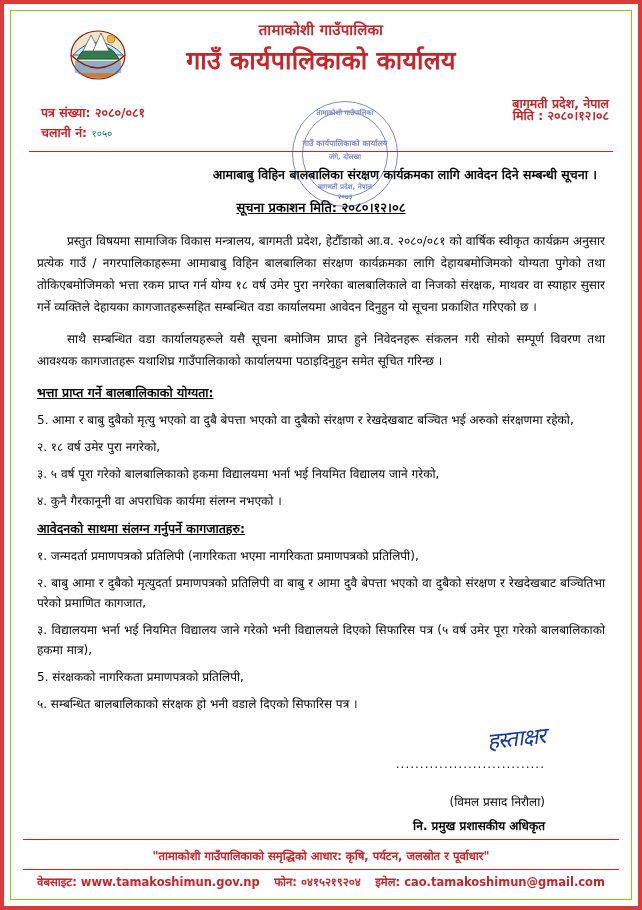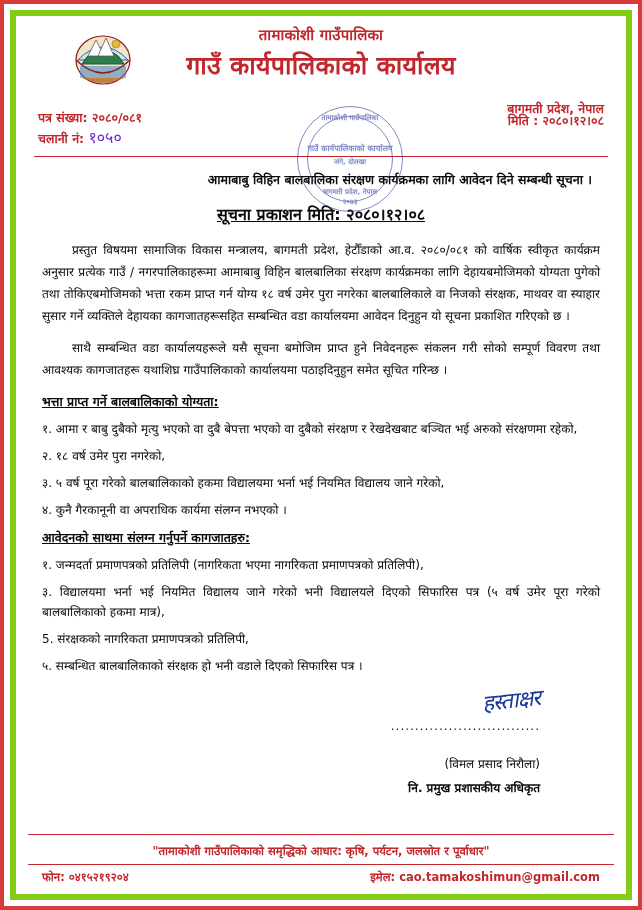--- a/index.html
+++ b/index.html
@@ -25,21 +25,21 @@
     border-right: 4px solid #d93a3a;
     border-top: 4px solid #d93a3a;
     border-bottom: 4px solid #d93a3a;
   }
   .inner {
     position: absolute;
     left: 6px;
     top: 6px;
     right: 6px;
     bottom: 6px;
-    border: 6px solid #84cc16;
+    border: 1px solid #84cc16;
     box-sizing: border-box;
     padding: 0;
   }
   
   .header {
     position: relative;
     height: 92px;
   }
   .emblem {
     position: absolute;
@@ -77,32 +77,32 @@
     font-weight: bold;
     color: #c2272d;
   }
   
   .refblock {
     position: relative;
     height: 46px;
   }
   .ref-left {
     position: absolute;
-    left: 22px;
+    left: 30px;
     top: 0;
     font-size: 12.5px;
     font-weight: bold;
     color: #c2272d;
     line-height: 20px;
   }
   .ref-left .handw {
     font-family: Liberation Serif, serif;
-    color: #6d28d9;
+    color: #0f766e;
     font-weight: normal;
-    font-size: 16px;
+    font-size: 10px;
   }
   .ref-right {
     position: absolute;
     right: 22px;
     top: 4px;
     font-size: 12.5px;
     font-weight: bold;
     color: #c2272d;
   }
   
@@ -143,21 +143,21 @@
   .subject {
     text-align: right;
     font-size: 12.5px;
     font-weight: bold;
     margin-top: 14px;
     padding: 0 34px;
     line-height: 18px;
   }
   .pubdate {
     text-align: center;
-    font-size: 16px;
+    font-size: 13px;
     font-weight: bold;
     margin-top: 14px;
     text-decoration: underline;
   }
   
   .body {
     padding: 0 26px;
     margin-top: 14px;
     font-size: 12px;
     line-height: 22px;
@@ -283,44 +283,49 @@
     <div class="hr"></div>
 
     <div class="subject">आमाबाबु विहिन बालबालिका संरक्षण कार्यक्रमका लागि आवेदन दिने सम्बन्धी सूचना ।</div>
     <div class="pubdate">सूचना प्रकाशन मिति: २०८०।१२।०८</div>
 
     <div class="body">
       <div class="para indent">प्रस्तुत विषयमा सामाजिक विकास मन्त्रालय, बागमती प्रदेश, हेटौँडाको आ.व. २०८०/०८१ को वार्षिक स्वीकृत कार्यक्रम अनुसार प्रत्येक गाउँ / नगरपालिकाहरूमा आमाबाबु विहिन बालबालिका संरक्षण कार्यक्रमका लागि देहायबमोजिमको योग्यता पुगेको तथा तोकिएबमोजिमको भत्ता रकम प्राप्त गर्न योग्य १८ वर्ष उमेर पुरा नगरेका बालबालिकाले वा निजको संरक्षक, माथवर वा स्याहार सुसार गर्ने व्यक्तिले देहायका कागजातहरूसहित सम्बन्धित वडा कार्यालयमा आवेदन दिनुहुन यो सूचना प्रकाशित गरिएको छ ।</div>
       <div class="para indent">साथै सम्बन्धित वडा कार्यालयहरूले यसै सूचना बमोजिम प्राप्त हुने निवेदनहरू संकलन गरी सोको सम्पूर्ण विवरण तथा आवश्यक कागजातहरू यथाशिघ्र गाउँपालिकाको कार्यालयमा पठाइदिनुहुन समेत सूचित गरिन्छ ।</div>
 
       <div class="section-head">भत्ता प्राप्त गर्ने बालबालिकाको योग्यता:</div>
-      <div class="list-item">१. आमा र बाबु दुबैको मृत्यु भएको वा दुबै बेपत्ता भएको वा दुबैको संरक्षण र रेखदेखबाट बञ्चित भई अरुको संरक्षणमा रहेको,</div>
+      <div class="list-item">5. आमा र बाबु दुबैको मृत्यु भएको वा दुबै बेपत्ता भएको वा दुबैको संरक्षण र रेखदेखबाट बञ्चित भई अरुको संरक्षणमा रहेको,</div>
       <div class="list-item">२. १८ वर्ष उमेर पुरा नगरेको,</div>
       <div class="list-item">३. ५ वर्ष पूरा गरेको बालबालिकाको हकमा विद्यालयमा भर्ना भई नियमित विद्यालय जाने गरेको,</div>
       <div class="list-item">४. कुनै गैरकानूनी वा अपराधिक कार्यमा संलग्न नभएको ।</div>
 
       <div class="section-head">आवेदनको साथमा संलग्न गर्नुपर्ने कागजातहरु:</div>
       <div class="list-item">१. जन्मदर्ता प्रमाणपत्रको प्रतिलिपी (नागरिकता भएमा नागरिकता प्रमाणपत्रको प्रतिलिपी),</div>
+      <div class="list-item">२. बाबु आमा र दुबैको मृत्युदर्ता प्रमाणपत्रको प्रतिलिपी वा बाबु र आमा दुवै बेपत्ता भएको वा दुबैको संरक्षण र रेखदेखबाट बञ्चितिभा परेको प्रमाणित कागजात,</div>
       <div class="list-item">३. विद्यालयमा भर्ना भई नियमित विद्यालय जाने गरेको भनी विद्यालयले दिएको सिफारिस पत्र (५ वर्ष उमेर पूरा गरेको बालबालिकाको हकमा मात्र),</div>
       <div class="list-item">5. संरक्षकको नागरिकता प्रमाणपत्रको प्रतिलिपी,</div>
       <div class="list-item">५. सम्बन्धित बालबालिकाको संरक्षक हो भनी वडाले दिएको सिफारिस पत्र ।</div>
 
       <div class="signature">
         <div class="sig-scribble">हस्ताक्षर</div>
         <div class="sig-dots">...............................</div>
         <div class="sig-name">(विमल प्रसाद निरौला)</div>
         <div class="sig-post">नि. प्रमुख प्रशासकीय अधिकृत</div>
       </div>
     </div>
 
     <div class="footer">
       <div class="footer-hr"></div>
       <div class="slogan">"तामाकोशी गाउँपालिकाको समृद्धिको आधार: कृषि, पर्यटन, जलस्रोत र पूर्वाधार"</div>
       <div class="footer-hr"></div>
       <div class="contact">
+        <span>
+          <span>वेबसाइट:</span>
+          <span>www.tamakoshimun.gov.np</span>
+        </span>
         <span class="mid">
           <span>फोन:</span>
           <span>०४१५२१९२०४</span>
         </span>
         <span>
           <span>इमेल:</span>
           <span>cao.tamakoshimun@gmail.com</span>
         </span>
       </div>
     </div>

